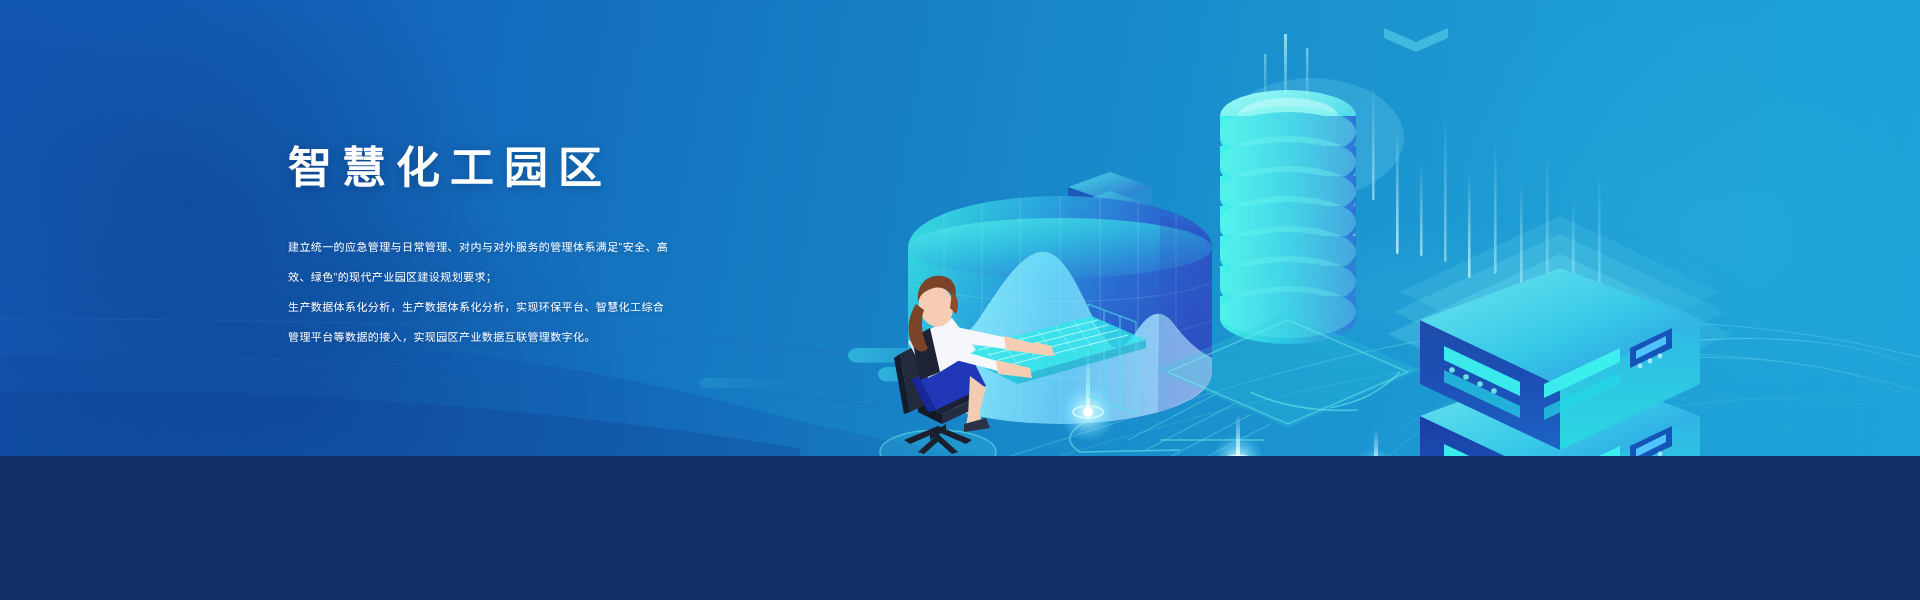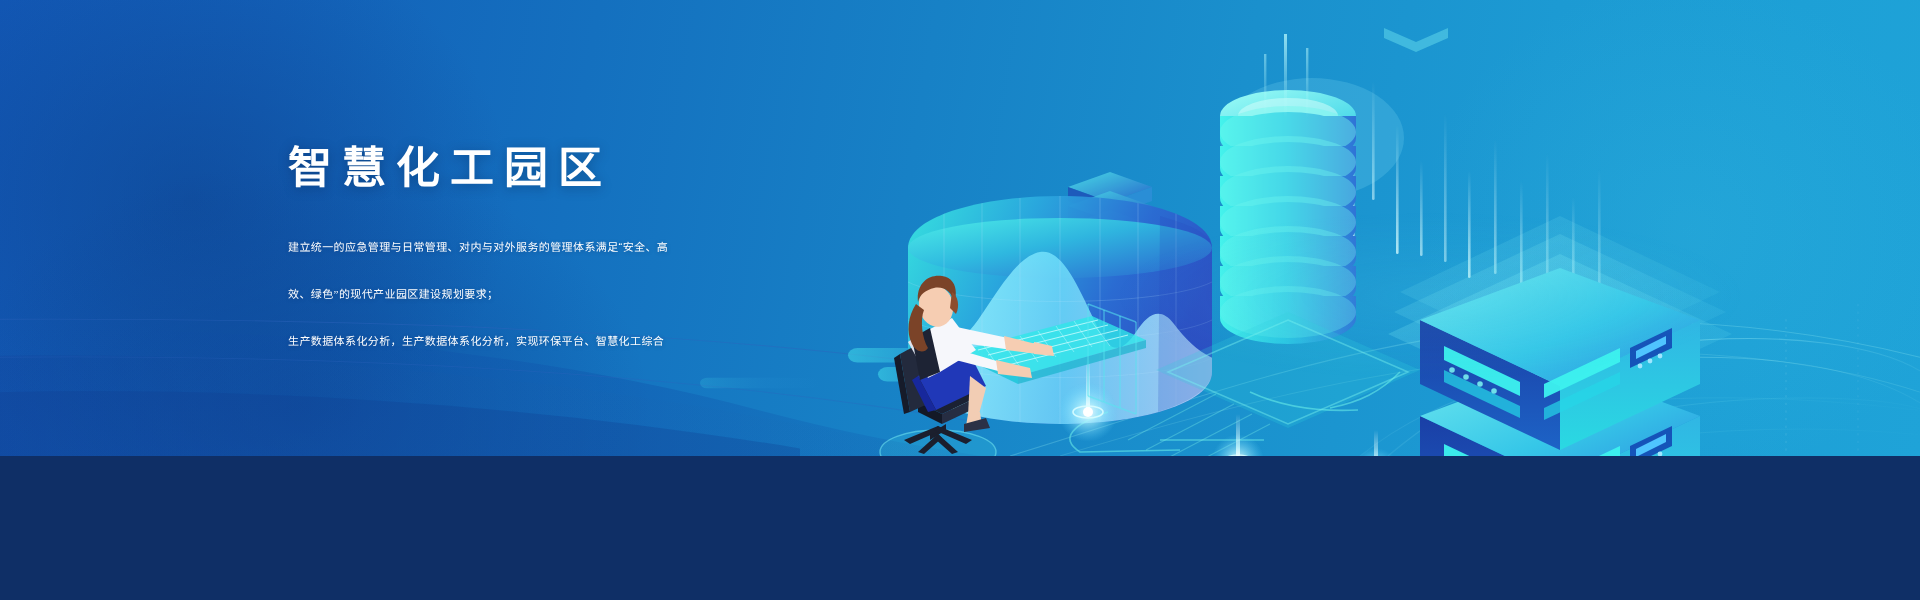--- a/index.html
+++ b/index.html
@@ -79,21 +79,21 @@
   }
   .para {
     margin: 0;
     color: #ffffff;
     font-size: 11px;
     line-height: 30px;
     letter-spacing: 0.4px;
     font-weight: 400;
     text-shadow: 0 1px 4px rgba(4,38,85,0.30);
   }
-  .para + .para { margin-top: 17px; font-family: Liberation Serif, serif; }
+  .para + .para { margin-top: 0; }
 
   
   .illustration {
     position: absolute;
     left: 860px;
     top: 20px;
     width: 1060px;
     height: 470px;
     z-index: 30;
     pointer-events: none;
@@ -181,20 +181,21 @@
         <rect x="700" y="497" width="120" height="14" rx="7" opacity="0.35"></rect>
       </g>
     </svg>
   </div>
 
   <div class="content">
     <h1 class="headline">智慧化工园区</h1>
     <p class="para">建立统一的应急管理与日常管理、对内与对外服务的管理体系满足“安全、高</p>
     <p class="para">效、绿色”的现代产业园区建设规划要求；</p>
     <p class="para">生产数据体系化分析，生产数据体系化分析，实现环保平台、智慧化工综合</p>
+    <p class="para">管理平台等数据的接入，实现园区产业数据互联管理数字化。</p>
   </div>
 
   <div class="illustration">
     <svg viewBox="0 0 1060 470">
       <defs>
 
         <linearGradient id="domeTop" x1="0" y1="0" x2="1" y2="1">
           <stop offset="0%" stop-color="#4ff0e8"></stop>
           <stop offset="45%" stop-color="#2fb9e0"></stop>
           <stop offset="100%" stop-color="#2b63cf"></stop>

